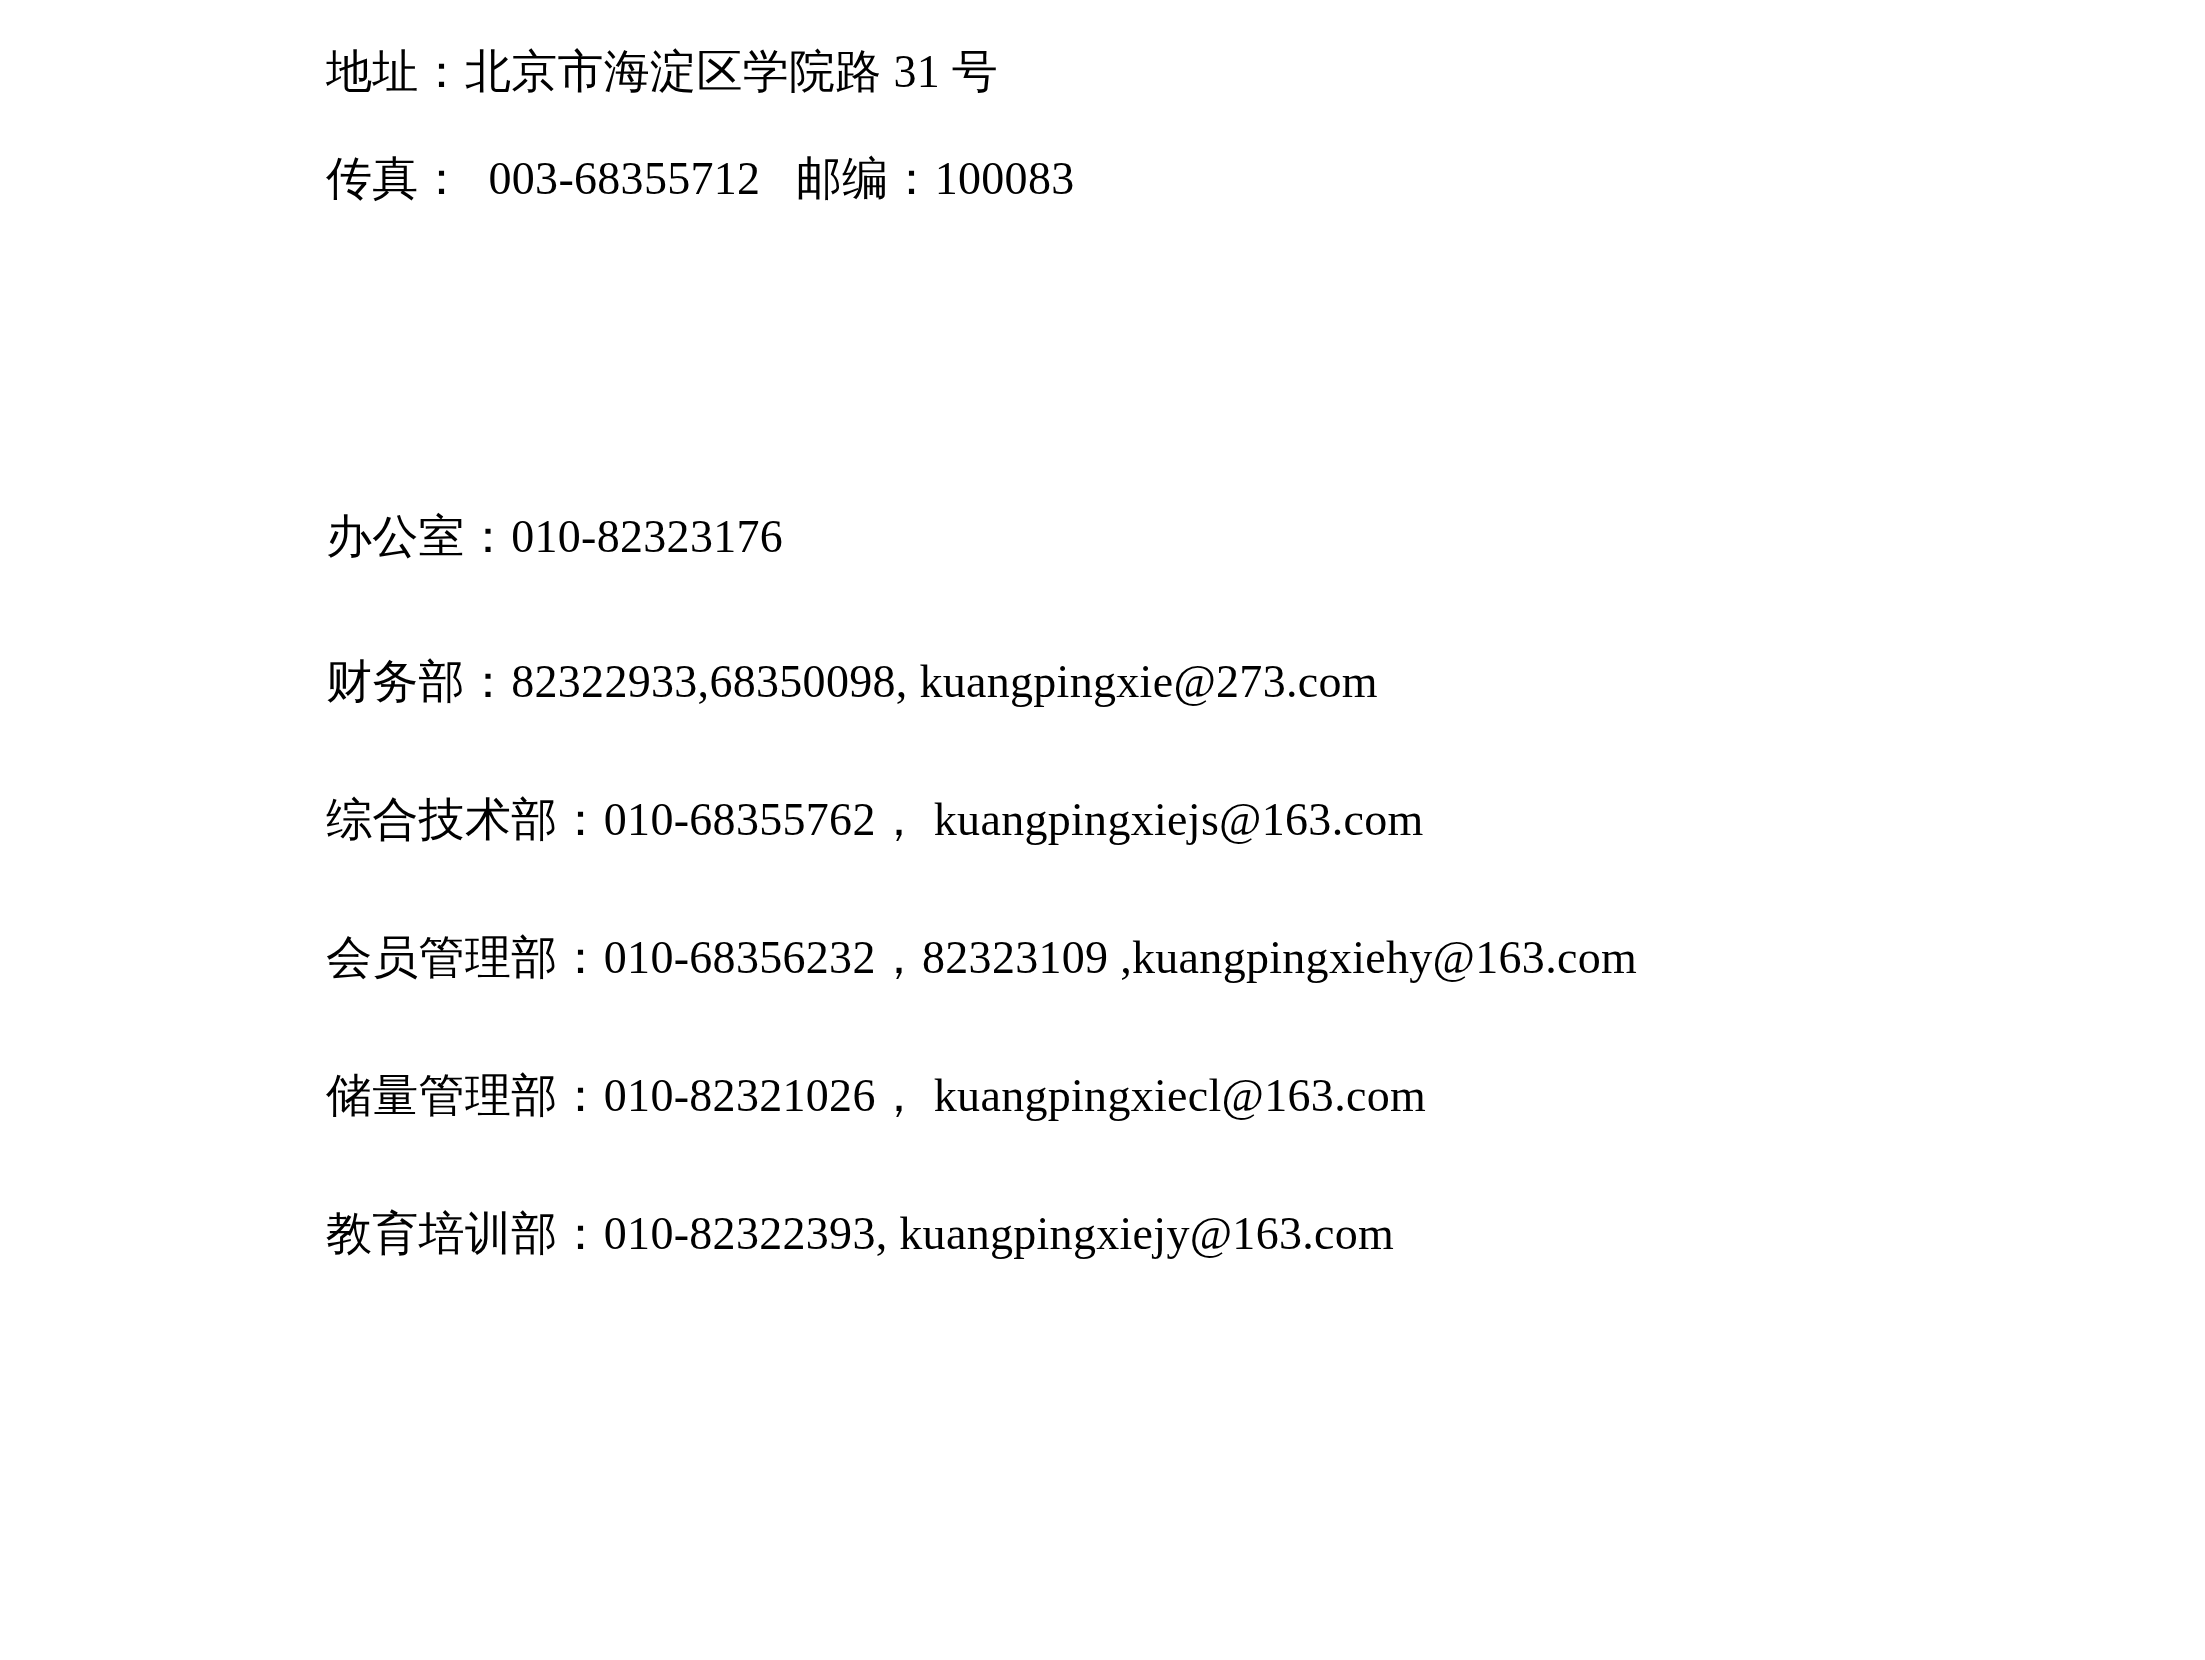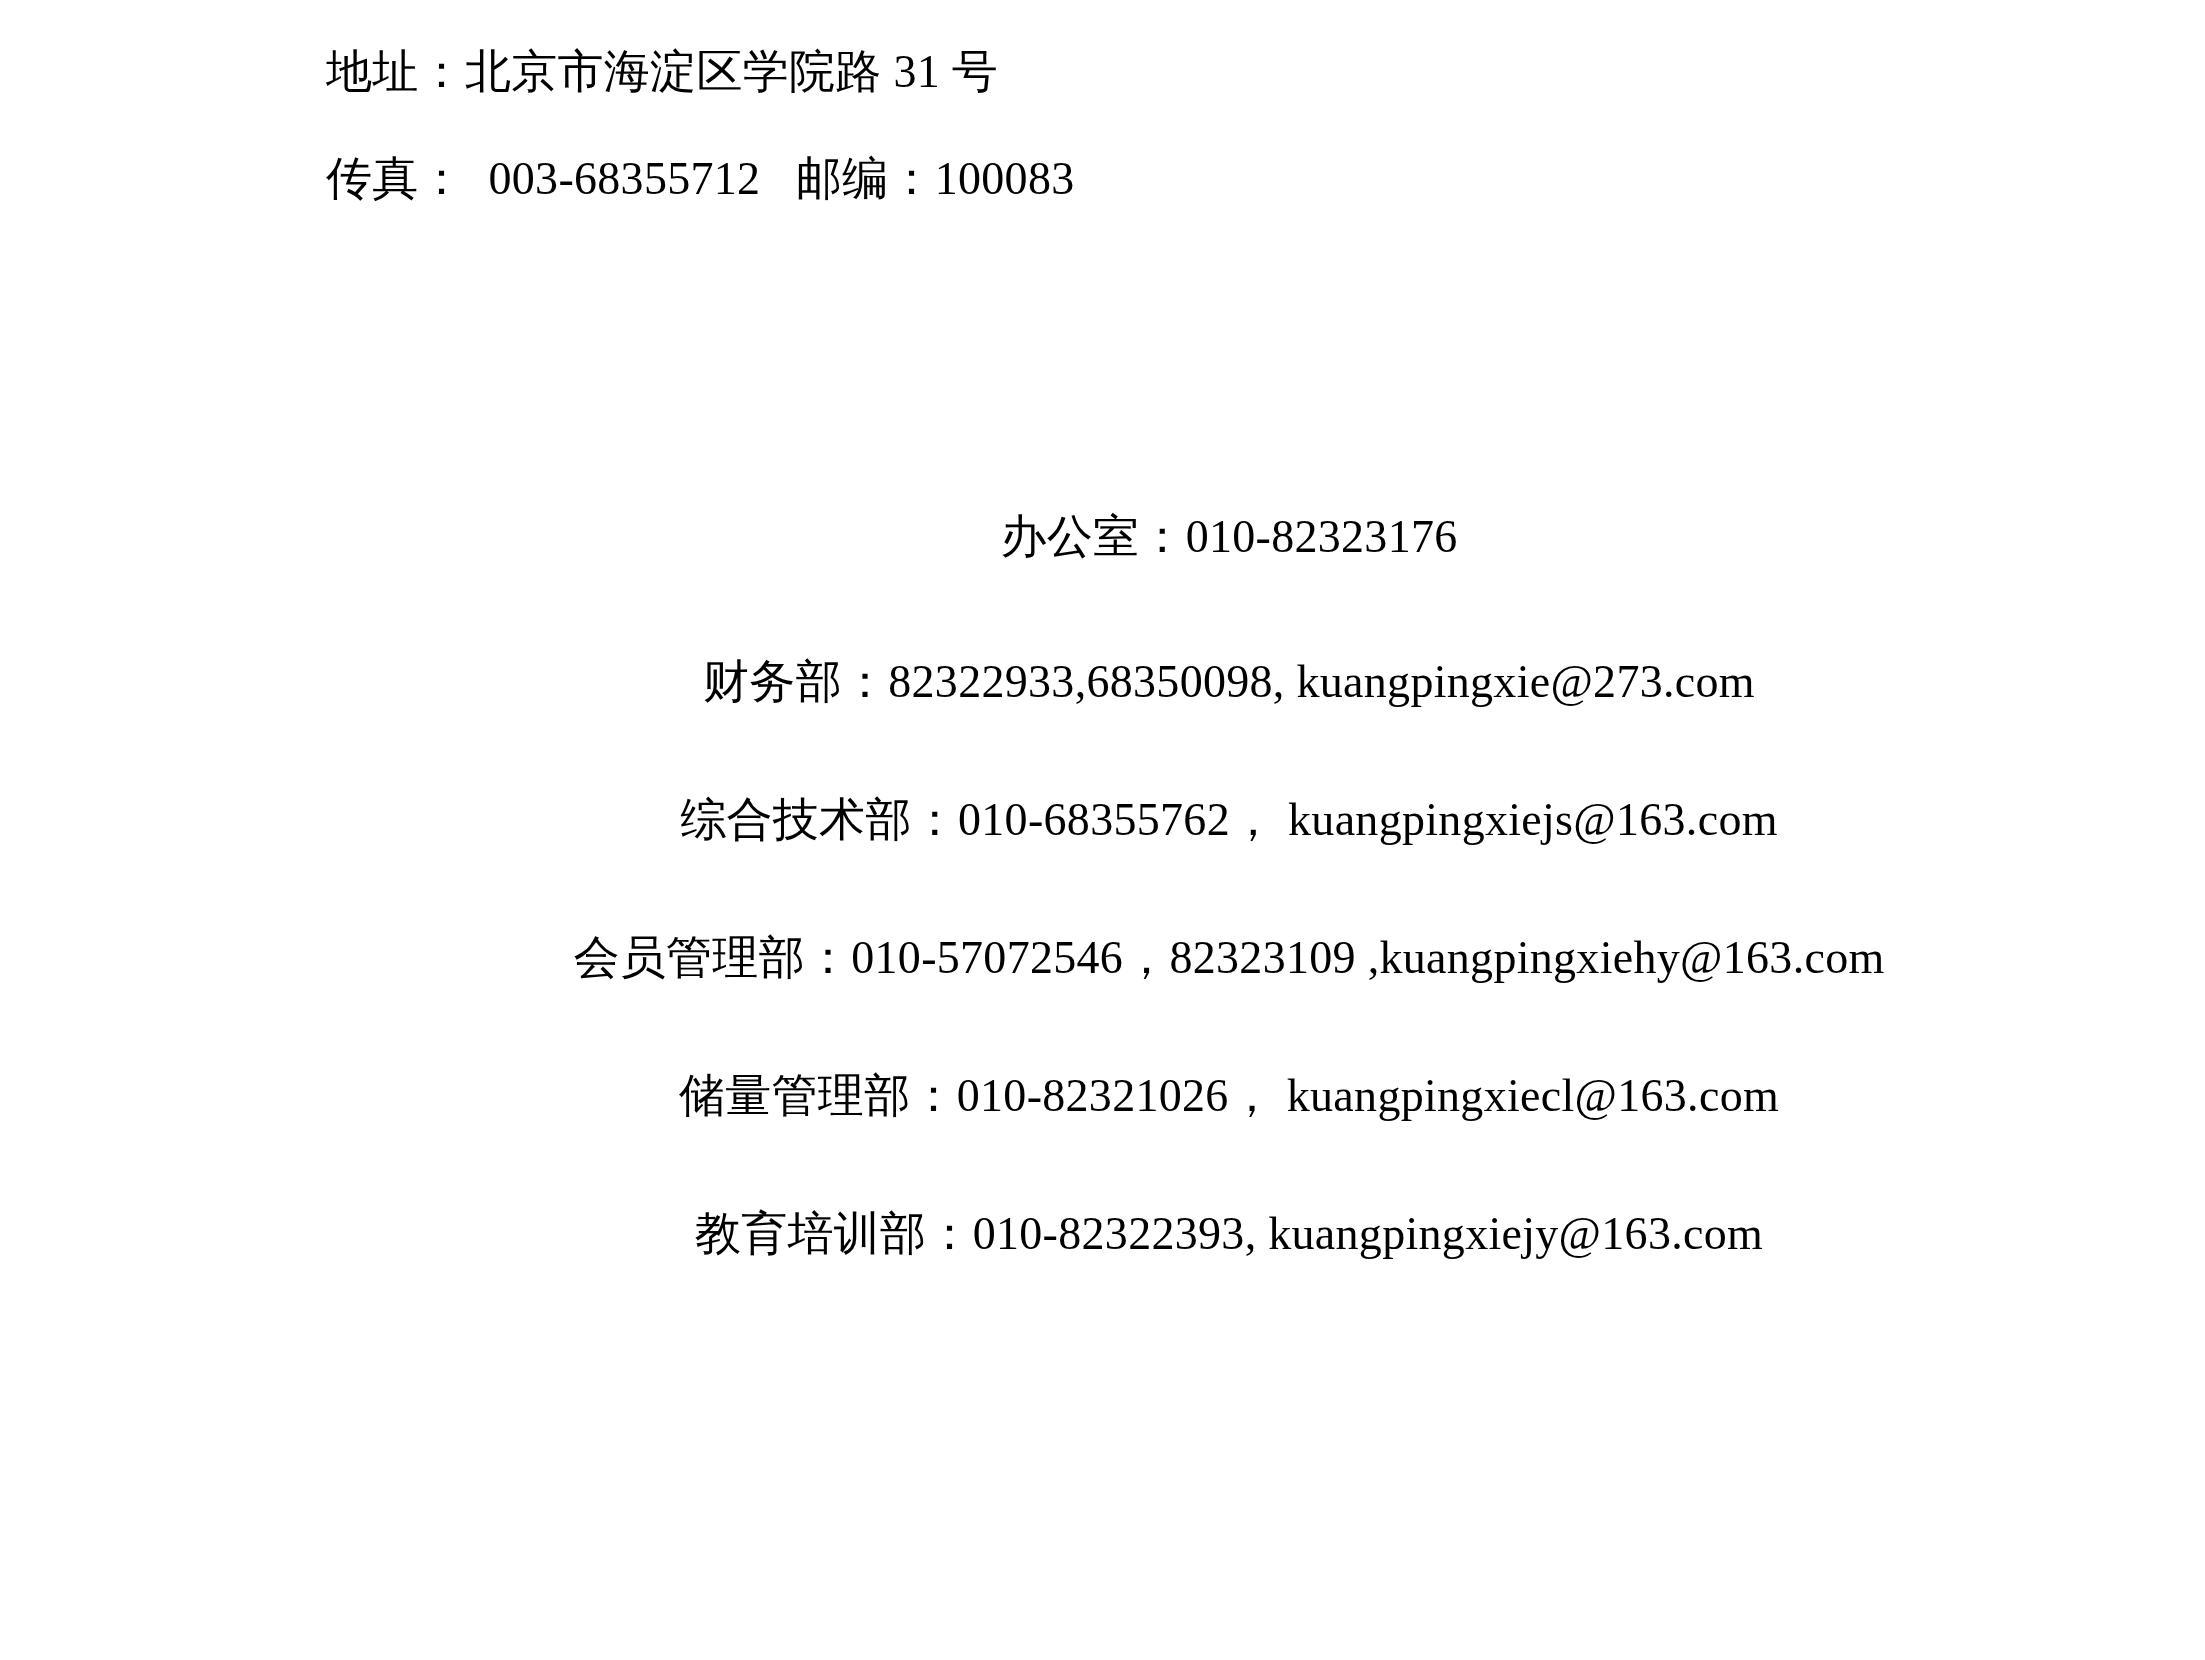--- a/index.html
+++ b/index.html
@@ -39,21 +39,20 @@
     margin-bottom: 61px;
   }
   .line.fax {
     margin-bottom: 0;
   }
   .dept-block {
     position: absolute;
     left: 326px;
     top: 514px;
     width: 1806px;
-    text-align: center;
   }
   .dept-line {
     font-size: 46px;
     line-height: 1.0;
     white-space: pre;
     letter-spacing: 0.3px;
     margin-bottom: 92px;
   }
   .dept-line:last-child {
     margin-bottom: 16px;
@@ -70,19 +69,19 @@
 
   <div class="contact-block">
     <div class="line address">地址：北京市海淀区学院路 31 号</div>
     <div class="line fax">传真：  003-68355712   邮编：100083</div>
   </div>
 
   <div class="dept-block">
     <div class="dept-line office">办公室：010-82323176</div>
     <div class="dept-line">财务部：82322933,68350098, kuangpingxie@273.com</div>
     <div class="dept-line">综合技术部：010-68355762， kuangpingxiejs@163.com</div>
-    <div class="dept-line">会员管理部：010-57072546，82323109 ,kuangpingxiehy@163.com</div>
+    <div class="dept-line">会员管理部：010-68356232，82323109 ,kuangpingxiehy@163.com</div>
     <div class="dept-line">储量管理部：010-82321026， kuangpingxiecl@163.com</div>
     <div class="dept-line">教育培训部：010-82322393, kuangpingxiejy@163.com</div>
   </div>
 
 </div>
 
 
 </body></html>

